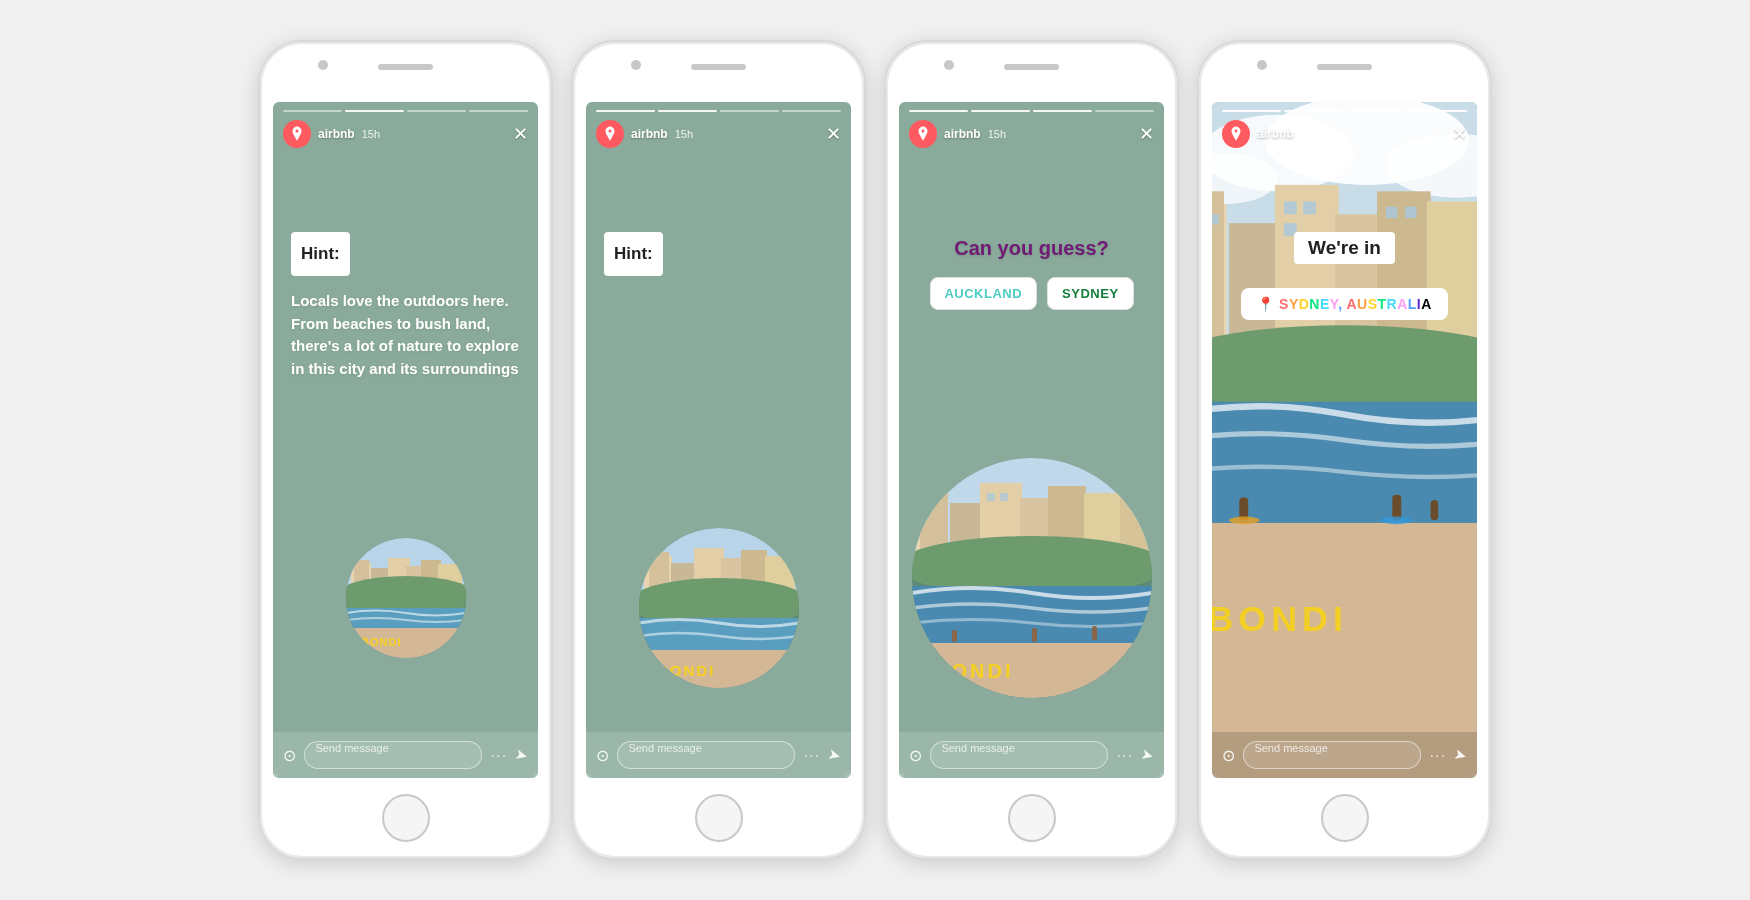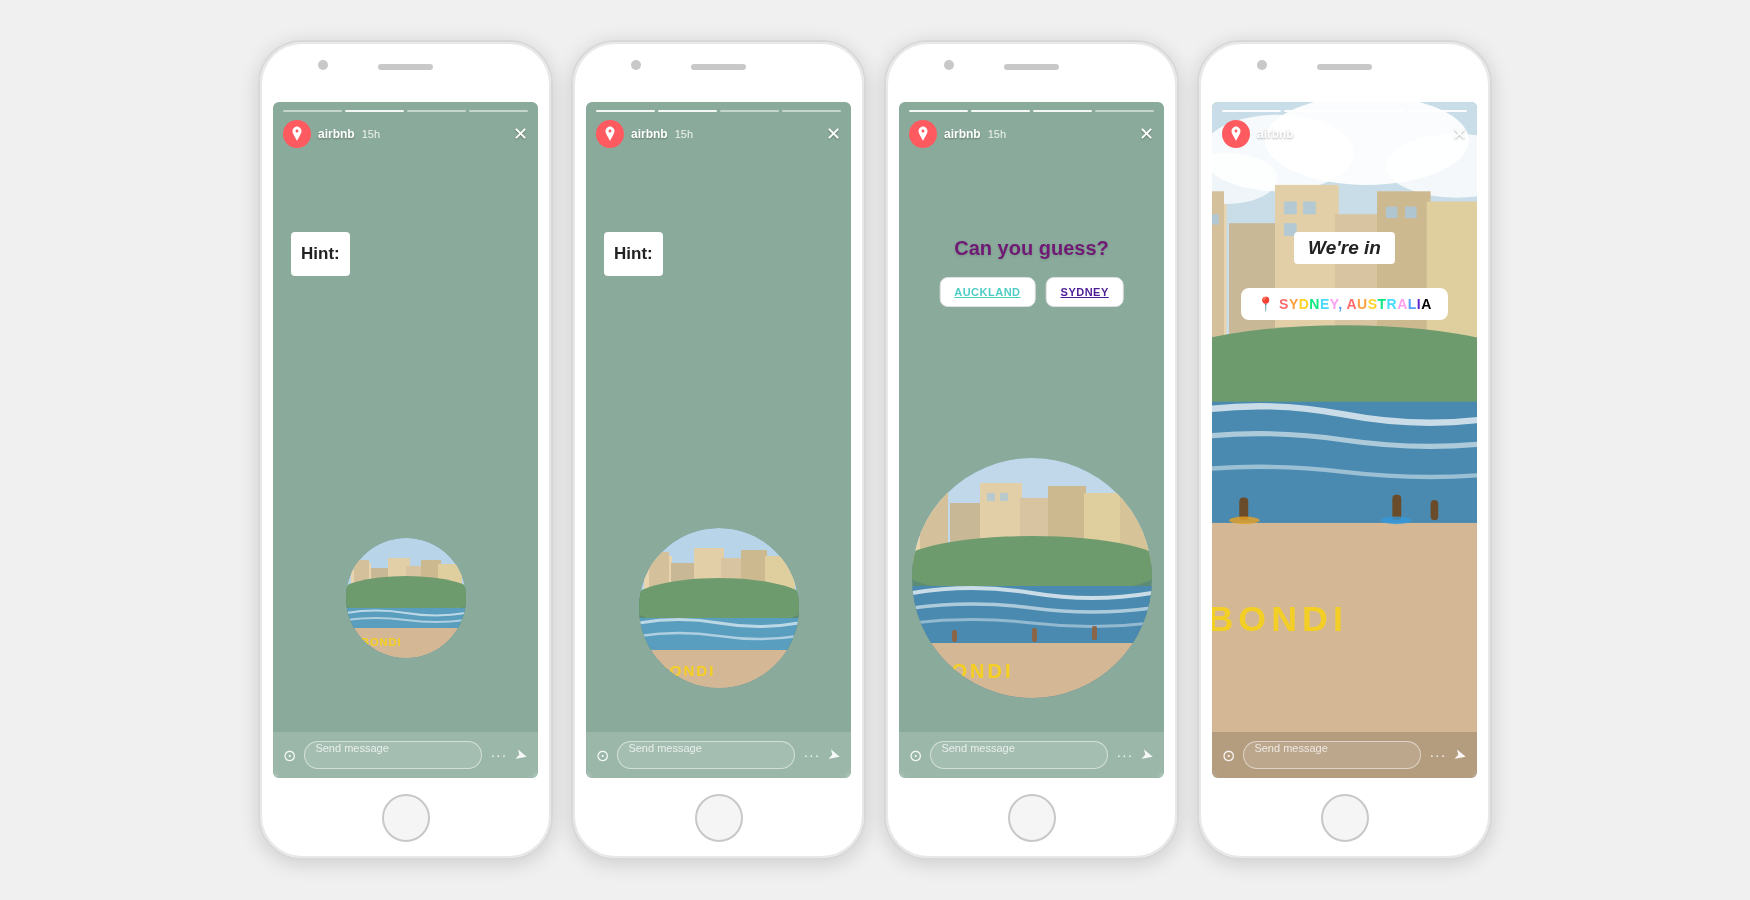--- a/index.html
+++ b/index.html
@@ -227,32 +227,31 @@
       top: 175px;
       left: 50%;
       transform: translateX(-50%);
       display: flex;
       gap: 10px;
     }
     .guess-btn {
       padding: 8px 14px;
       border-radius: 8px;
       font-weight: 700;
-      font-size: 11px;
+      font-size: 13px;
       letter-spacing: 0.5px;
-      text-decoration: underline;
     }
     .guess-btn-auckland {
       background: white;
       color: #4ecdc4;
       border: 1.5px solid #e0e0e0;
     }
     .guess-btn-sydney {
       background: white;
-      color: #4c1d95;
+      color: #15803d;
       border: 1.5px solid #e0e0e0;
     }
     
     .circle-image-s3 {
       width: 240px;
       height: 240px;
       bottom: 80px;
       left: 50%;
       transform: translateX(-50%);
       position: absolute;
@@ -379,20 +378,21 @@
               </div>
               <span class="story-username">airbnb</span>
               <span class="story-time">15h</span>
             </div>
             <span class="story-close">✕</span>
           </div>
         </div>
 
         <div class="story1-text-area">
           <div class="hint-label">Hint:</div>
+          <div class="story-text">Locals love the outdoors here. From beaches to bush land, there's a lot of nature to explore in this city and its surroundings</div>
         </div>
 
         <div class="circle-image circle-image-s1">
           <svg width="120" height="120" viewBox="0 0 120 120">
             <rect width="120" height="120" fill="#5d8a75"></rect>
 
             <rect width="120" height="50" fill="#b8d4e8"></rect>
 
             <rect x="5" y="25" width="20" height="35" fill="#e8d5b0"></rect>
             <rect x="8" y="22" width="15" height="38" fill="#d4c09a"></rect>
@@ -652,21 +652,21 @@
                 </svg>
               </div>
               <span class="story-username">airbnb</span>
               <span class="story-time">15h</span>
             </div>
             <span class="story-close">✕</span>
           </div>
         </div>
 
         <div class="story4-header-text">
-          <div style="text-align:center;font-style:italic;">
+          <div style="text-align:center;">
             <div class="were-in-badge">We're in</div>
           </div>
           <div style="text-align:center; margin-top:10px;">
             <div class="location-badge">
               <span class="location-pin">📍</span><span class="rainbow-text"><span>S</span><span>Y</span><span>D</span><span>N</span><span>E</span><span>Y</span><span>,</span><span> </span><span>A</span><span>U</span><span>S</span><span>T</span><span>R</span><span>A</span><span>L</span><span>I</span><span>A</span></span>
             </div>
           </div>
         </div>
         <div class="story-bottom-bar" style="background:rgba(0,0,0,0.15);">
           <span class="bottom-camera-icon">⊙</span>

